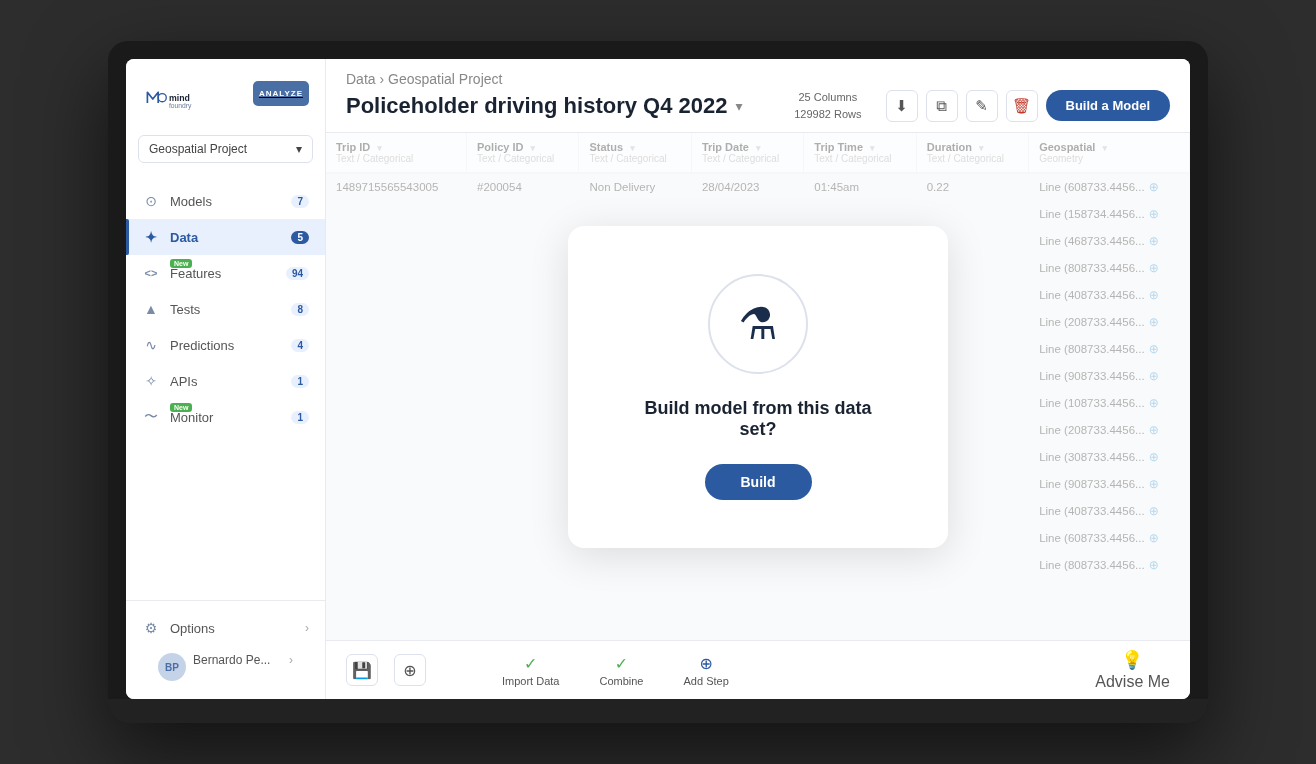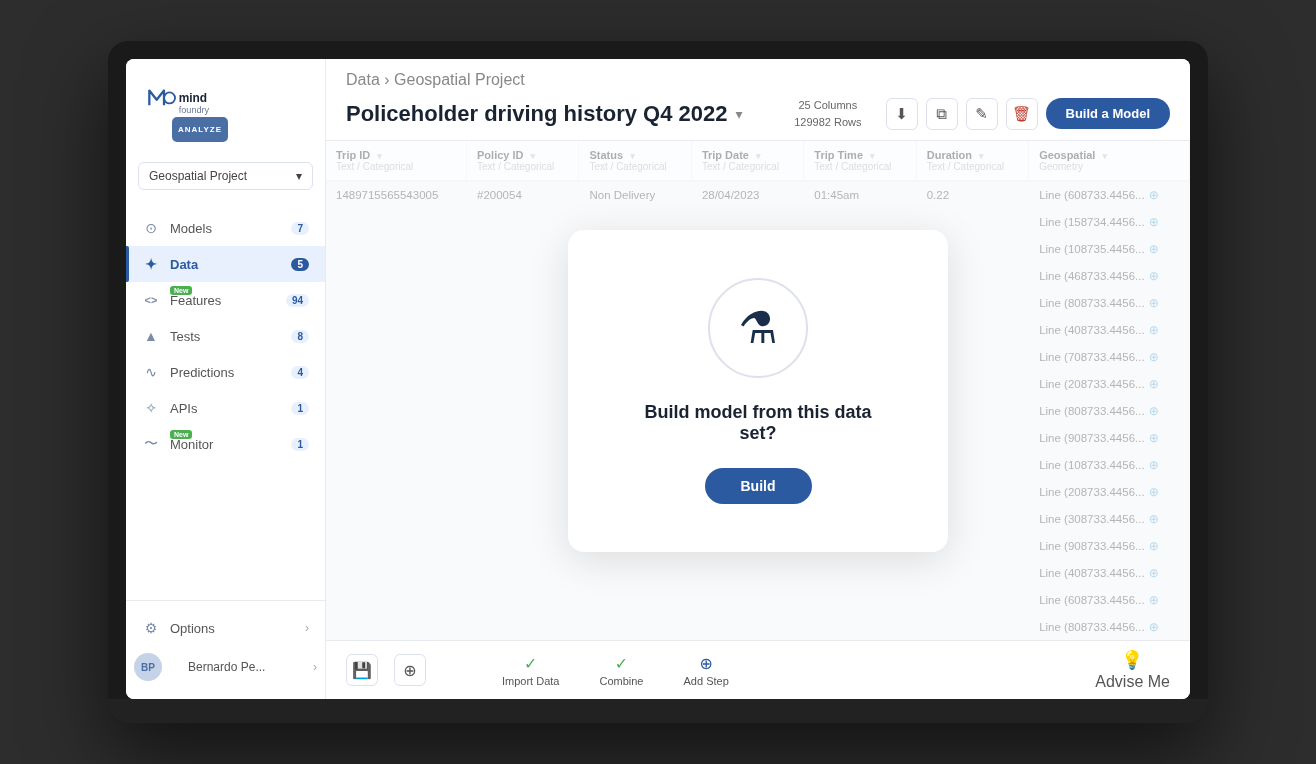--- a/index.html
+++ b/index.html
@@ -41,22 +41,23 @@
       background: #fff;
       display: flex;
       flex-direction: column;
       border-right: 1px solid #e8eaf0;
       flex-shrink: 0;
     }
 
     .logo-area {
       padding: 20px 16px 8px;
       display: flex;
-      flex-direction: column;
+      flex-direction: row;
       align-items: flex-start;
+      text-decoration: underline;
     }
 
     .logo-svg {
       width: 110px;
       height: 36px;
     }
 
     .analyze-badge {
       background: #4a6fa5;
       color: #fff;
@@ -167,26 +168,25 @@
       color: #555;
       cursor: pointer;
       gap: 10px;
       justify-content: space-between;
     }
 
     .options-left { display: flex; align-items: center; gap: 10px; }
 
     .user-item {
       display: flex;
-      align-items: center;
-      padding: 8px 8px;
+      padding: 8px 32px;
       font-size: 12px;
       color: #555;
       cursor: pointer;
-      gap: 26px;
+      gap: 7px;
     }
 
     .avatar {
       width: 28px;
       height: 28px;
       border-radius: 50%;
       background: #c5d3e8;
       display: flex;
       align-items: center;
       justify-content: center;
@@ -205,23 +205,23 @@
       overflow: hidden;
     }
 
     .top-bar {
       background: #fff;
       padding: 12px 20px 10px;
       border-bottom: 1px solid #e8eaf0;
     }
 
     .breadcrumb {
-      font-size: 16px;
+      font-size: 14px;
       color: #888;
-      margin-bottom: 8px;
+      margin-bottom: 2px;
     }
 
     .breadcrumb span { cursor: pointer; }
 
     .dataset-header {
       display: flex;
       align-items: center;
       justify-content: space-between;
     }
 
@@ -646,34 +646,20 @@
                 </tr>
               <tr>
                   <td></td>
                   <td></td>
                   <td></td>
                   <td></td>
                   <td></td>
                   <td></td>
                   <td>
                     <div class="geo-cell">
-                      <span>Line (108735.4456...</span>
-                      <span class="geo-icon">⊕</span>
-                    </div>
-                  </td>
-                </tr>
-              <tr>
-                  <td></td>
-                  <td></td>
-                  <td></td>
-                  <td></td>
-                  <td></td>
-                  <td></td>
-                  <td>
-                    <div class="geo-cell">
                       <span>Line (468733.4456...</span>
                       <span class="geo-icon">⊕</span>
                     </div>
                   </td>
                 </tr>
               <tr>
                   <td></td>
                   <td></td>
                   <td></td>
                   <td></td>
@@ -689,34 +675,20 @@
               <tr>
                   <td></td>
                   <td></td>
                   <td></td>
                   <td></td>
                   <td></td>
                   <td></td>
                   <td>
                     <div class="geo-cell">
                       <span>Line (408733.4456...</span>
-                      <span class="geo-icon">⊕</span>
-                    </div>
-                  </td>
-                </tr>
-              <tr>
-                  <td></td>
-                  <td></td>
-                  <td></td>
-                  <td></td>
-                  <td></td>
-                  <td></td>
-                  <td>
-                    <div class="geo-cell">
-                      <span>Line (708733.4456...</span>
                       <span class="geo-icon">⊕</span>
                     </div>
                   </td>
                 </tr>
               <tr>
                   <td></td>
                   <td></td>
                   <td></td>
                   <td></td>
                   <td></td>

